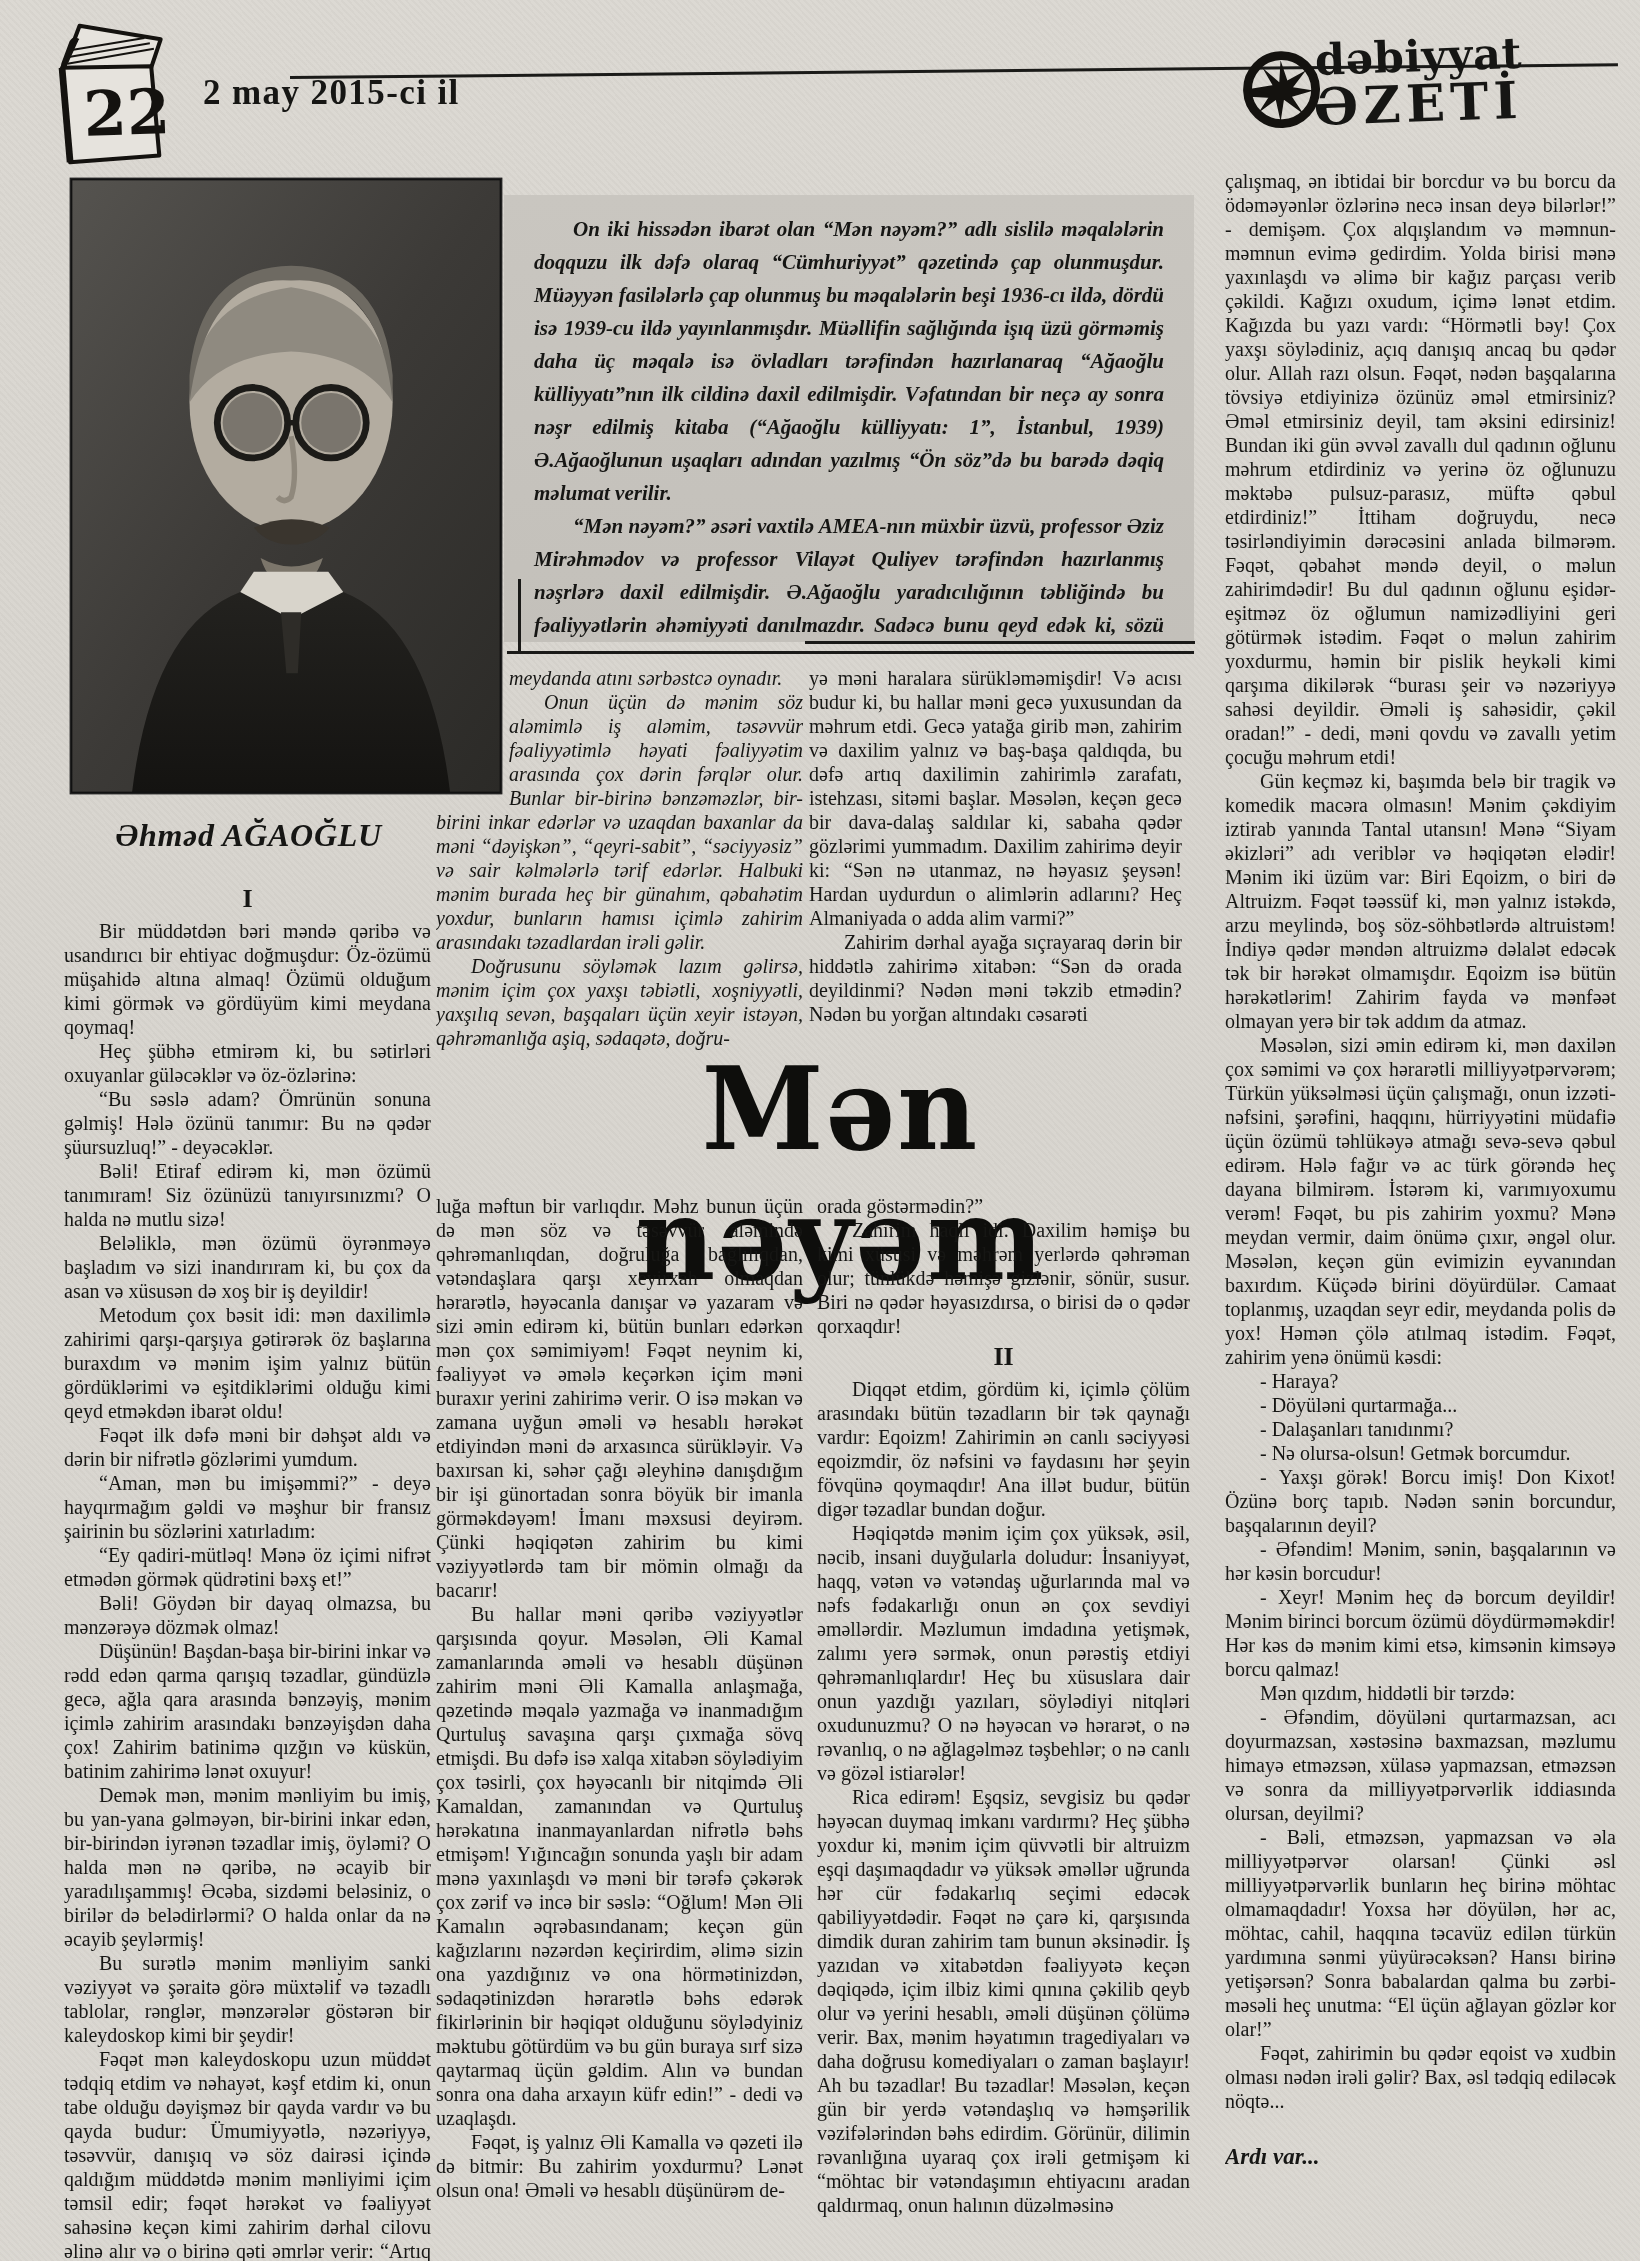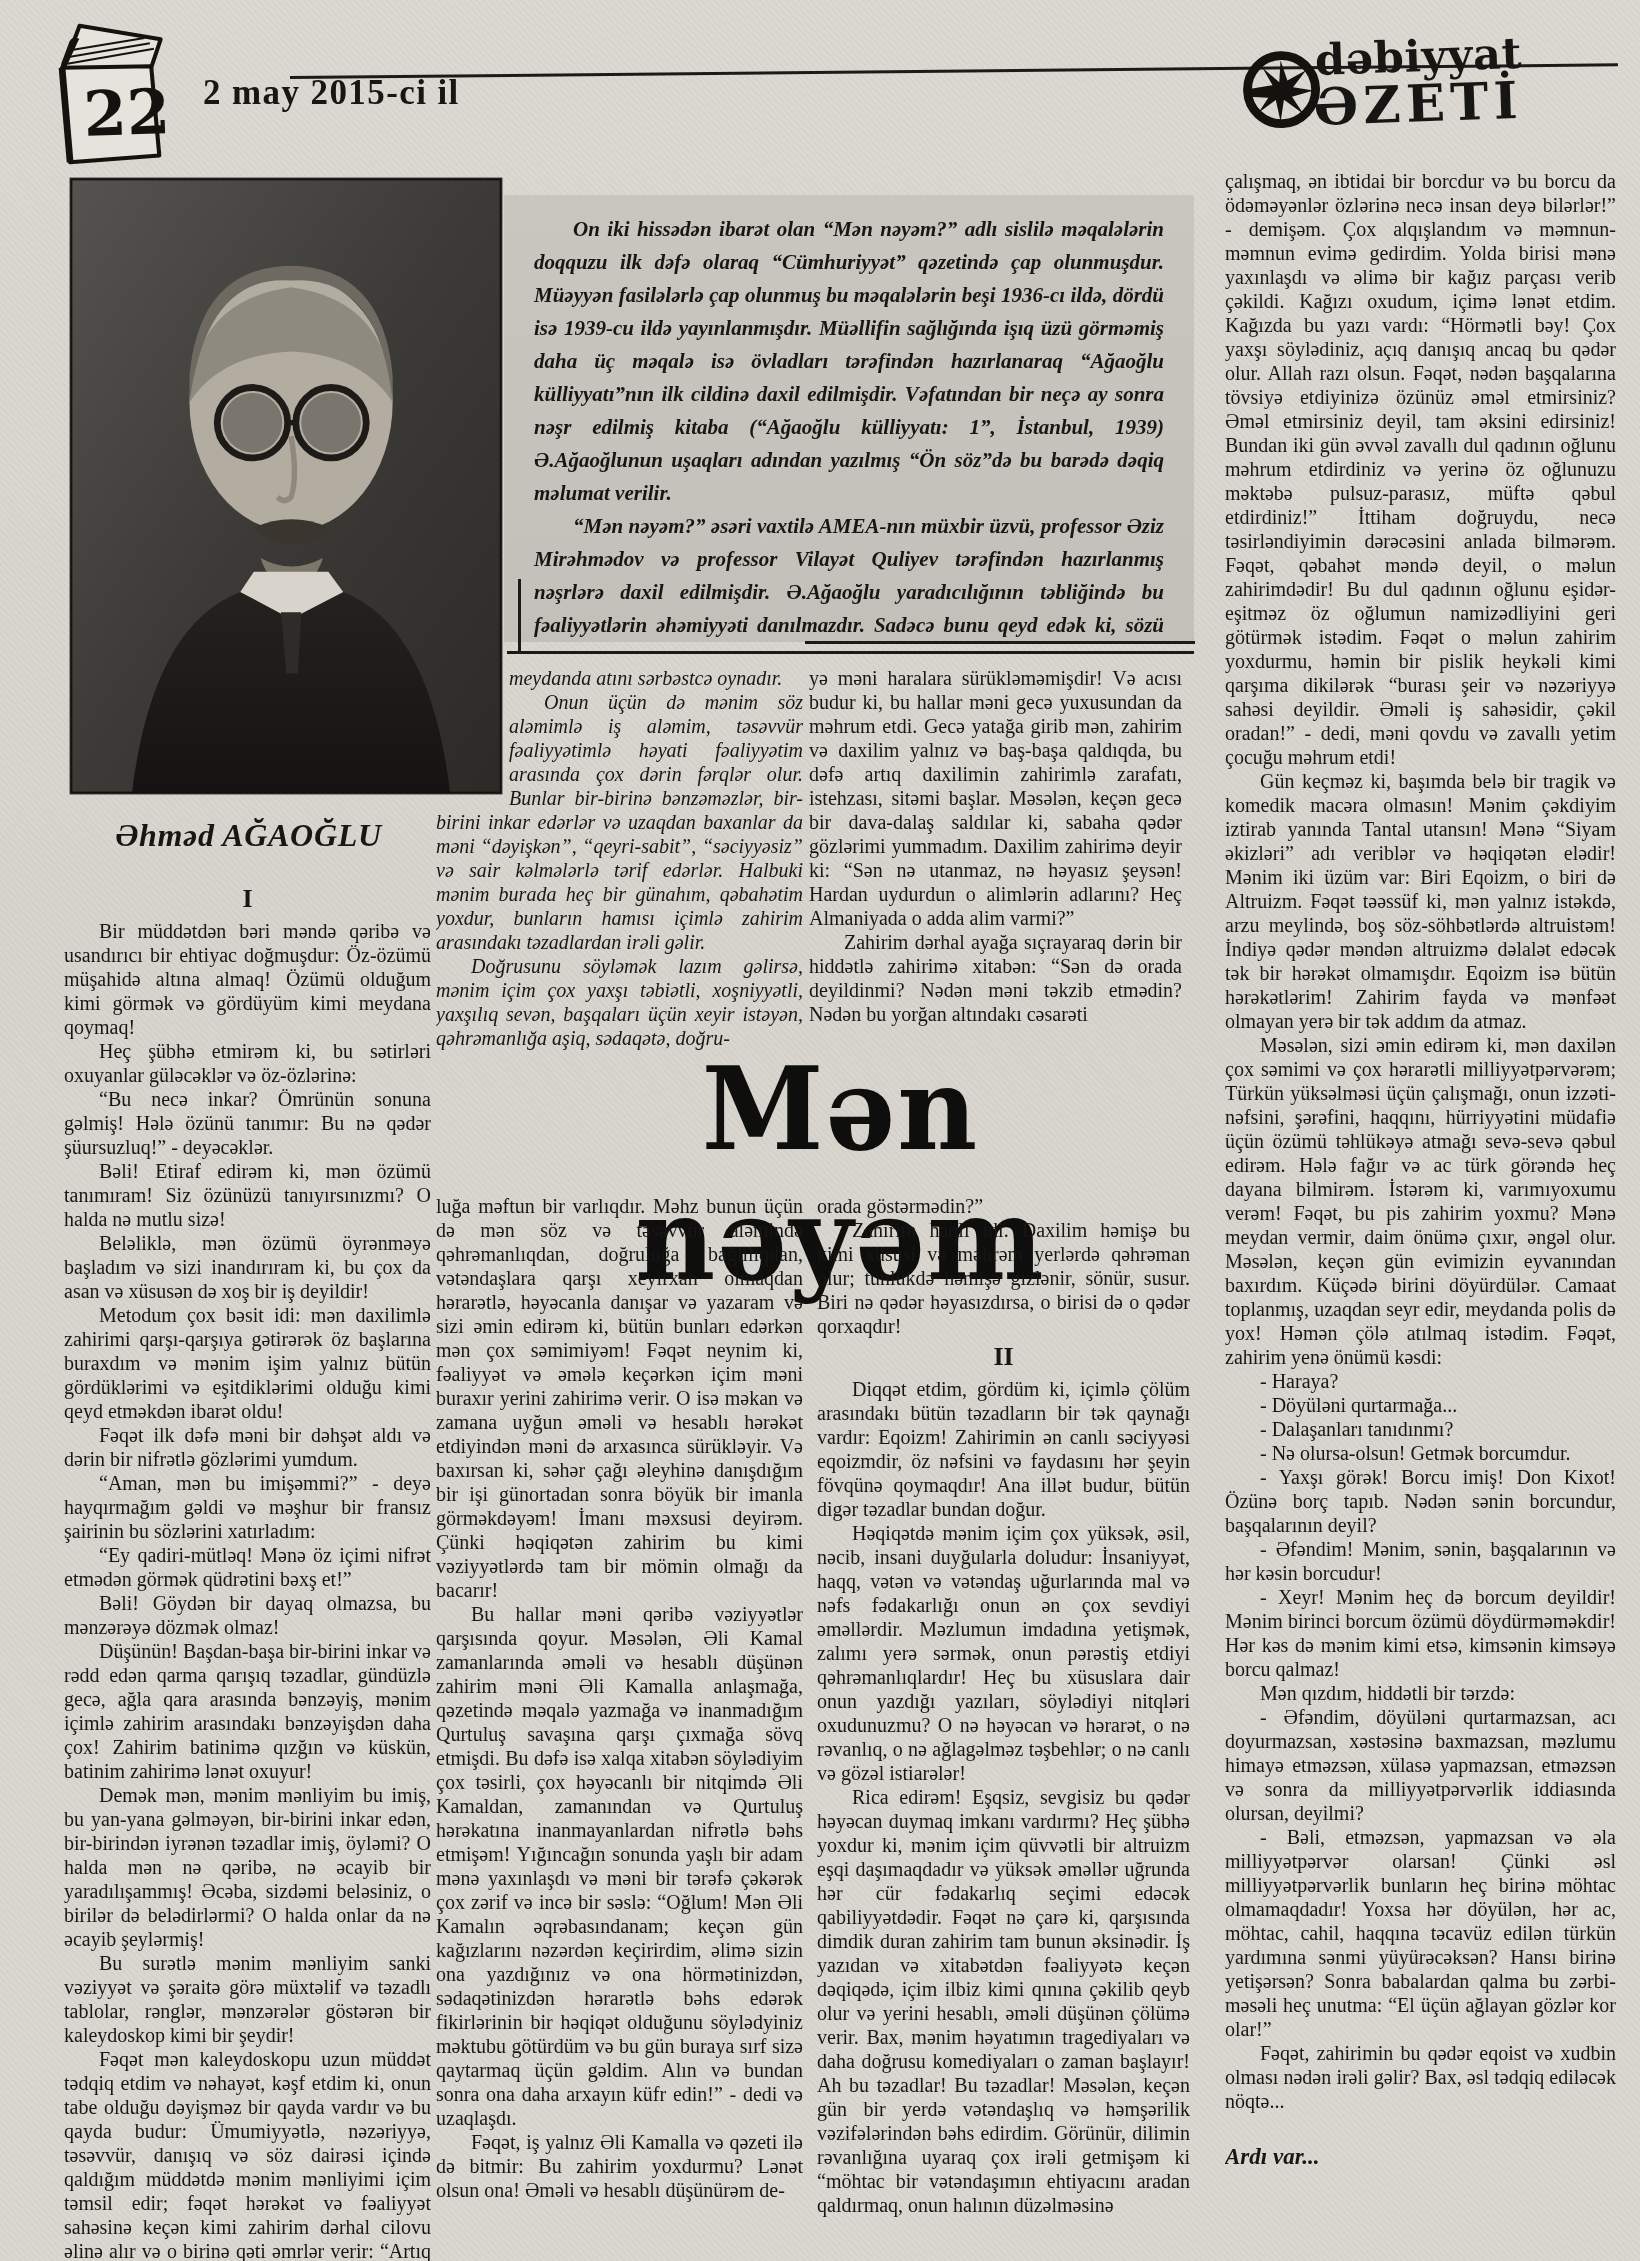--- a/index.html
+++ b/index.html
@@ -128,21 +128,21 @@
   <div class="box-rule-short"></div>
   <div class="box-rule-long"></div>
 
   <div class="author-caption">Əhməd AĞAOĞLU</div>
   <h1 class="big-title">Mən nəyəm</h1>
 
   <div class="col col1">
       <p class="para heading">I</p>
       <p class="para">Bir müddətdən bəri məndə qəribə və usandırıcı bir ehtiyac doğmuşdur: Öz-özümü müşahidə altına almaq! Özümü olduğum kimi görmək və gördüyüm kimi meydana qoymaq!</p>
       <p class="para">Heç şübhə etmirəm ki, bu sətirləri oxuyanlar güləcəklər və öz-özlərinə:</p>
-      <p class="para">“Bu necə inkar? Ömrünün sonuna gəlmiş! Hələ özünü tanımır: Bu nə qədər şüursuzluq!” - deyəcəklər.</p>
+      <p class="para">“Bu səslə adam? Ömrünün sonuna gəlmiş! Hələ özünü tanımır: Bu nə qədər şüursuzluq!” - deyəcəklər.</p>
       <p class="para">Bəli! Etiraf edirəm ki, mən özümü tanımıram! Siz özünüzü tanıyırsınızmı? O halda nə mutlu sizə!</p>
       <p class="para">Beləliklə, mən özümü öyrənməyə başladım və sizi inandırıram ki, bu çox da asan və xüsusən də xoş bir iş deyildir!</p>
       <p class="para">Metodum çox bəsit idi: mən daxilimlə zahirimi qarşı-qarşıya gətirərək öz başlarına buraxdım və mənim işim yalnız bütün gördüklərimi və eşitdiklərimi olduğu kimi qeyd etməkdən ibarət oldu!</p>
       <p class="para">Fəqət ilk dəfə məni bir dəhşət aldı və dərin bir nifrətlə gözlərimi yumdum.</p>
       <p class="para">“Aman, mən bu imişəmmi?” - deyə hayqırmağım gəldi və məşhur bir fransız şairinin bu sözlərini xatırladım:</p>
       <p class="para">“Ey qadiri-mütləq! Mənə öz içimi nifrət etmədən görmək qüdrətini bəxş et!”</p>
       <p class="para">Bəli! Göydən bir dayaq olmazsa, bu mənzərəyə dözmək olmaz!</p>
       <p class="para">Düşünün! Başdan-başa bir-birini inkar və rədd edən qarma qarışıq təzadlar, gündüzlə gecə, ağla qara arasında bənzəyiş, mənim içimlə zahirim arasındakı bənzəyişdən daha çox! Zahirim batinimə qızğın və küskün, batinim zahirimə lənət oxuyur!</p>
       <p class="para">Demək mən, mənim mənliyim bu imiş, bu yan-yana gəlməyən, bir-birini inkar edən, bir-birindən iyrənən təzadlar imiş, öyləmi? O halda mən nə qəribə, nə əcayib bir yaradılışammış! Əcəba, sizdəmi beləsiniz, o birilər də belədirlərmi? O halda onlar da nə əcayib şeylərmiş!</p>
       <p class="para">Bu surətlə mənim mənliyim sanki vəziyyət və şəraitə görə müxtəlif və təzadlı tablolar, rənglər, mənzərələr göstərən bir kaleydoskop kimi bir şeydir!</p>

